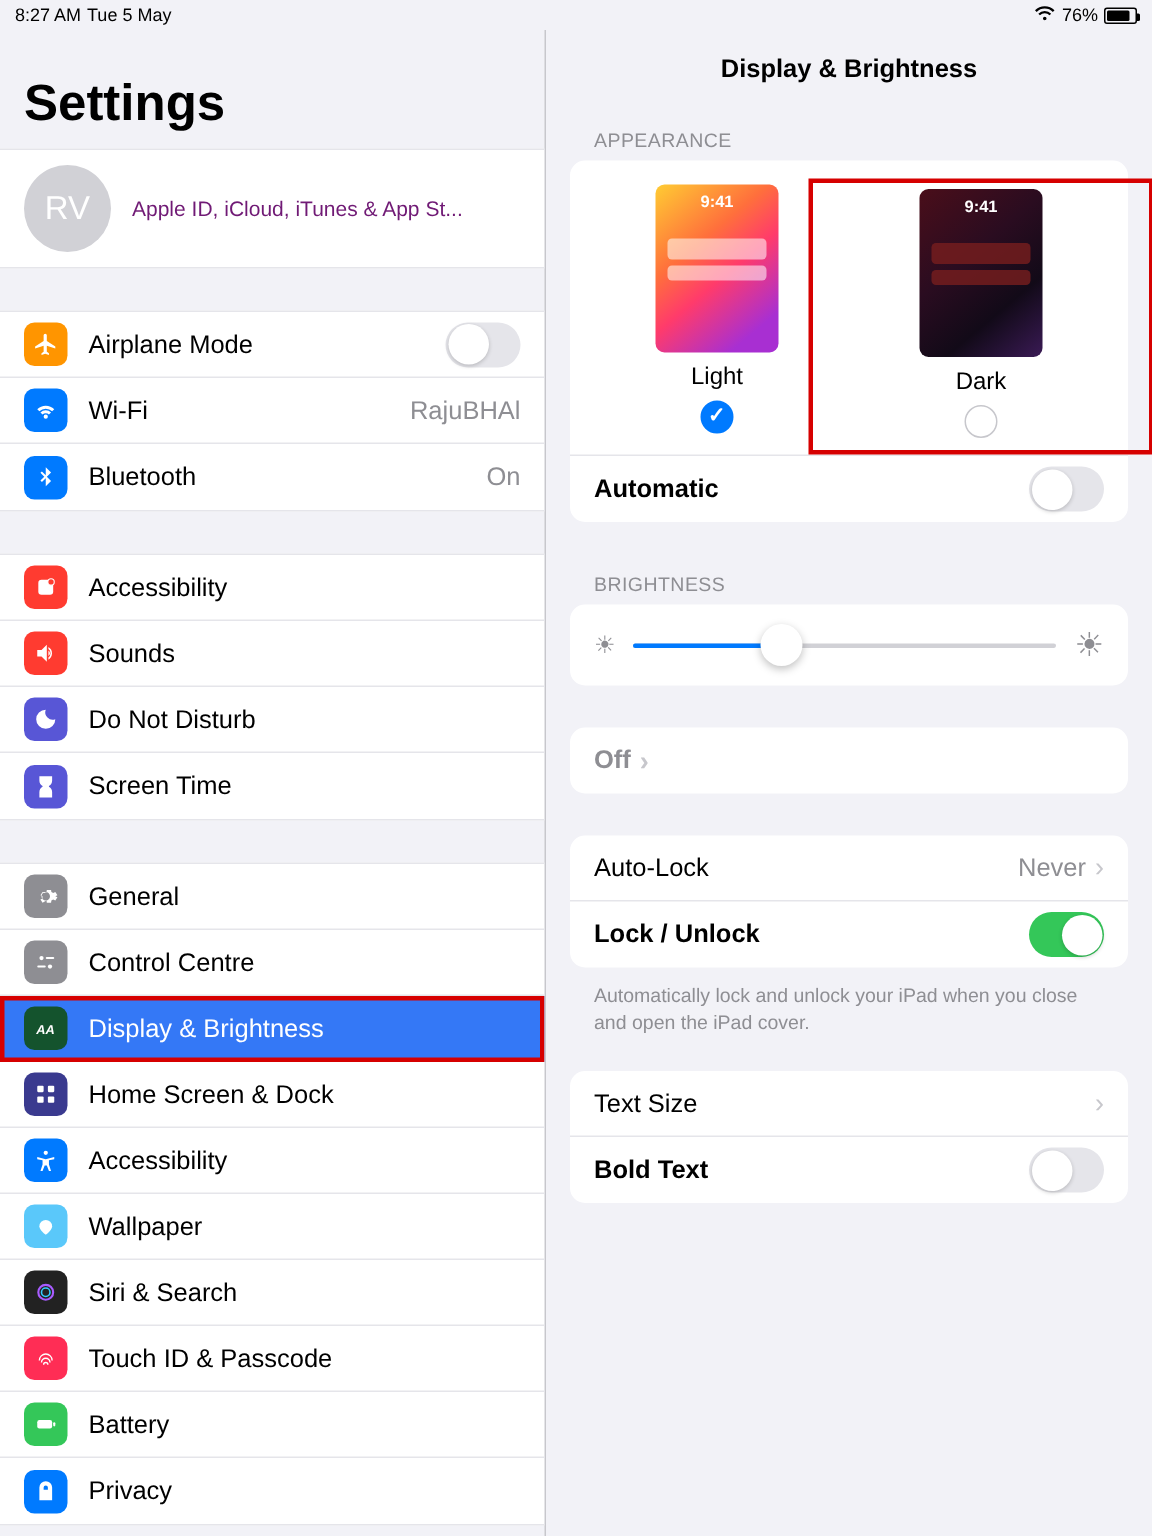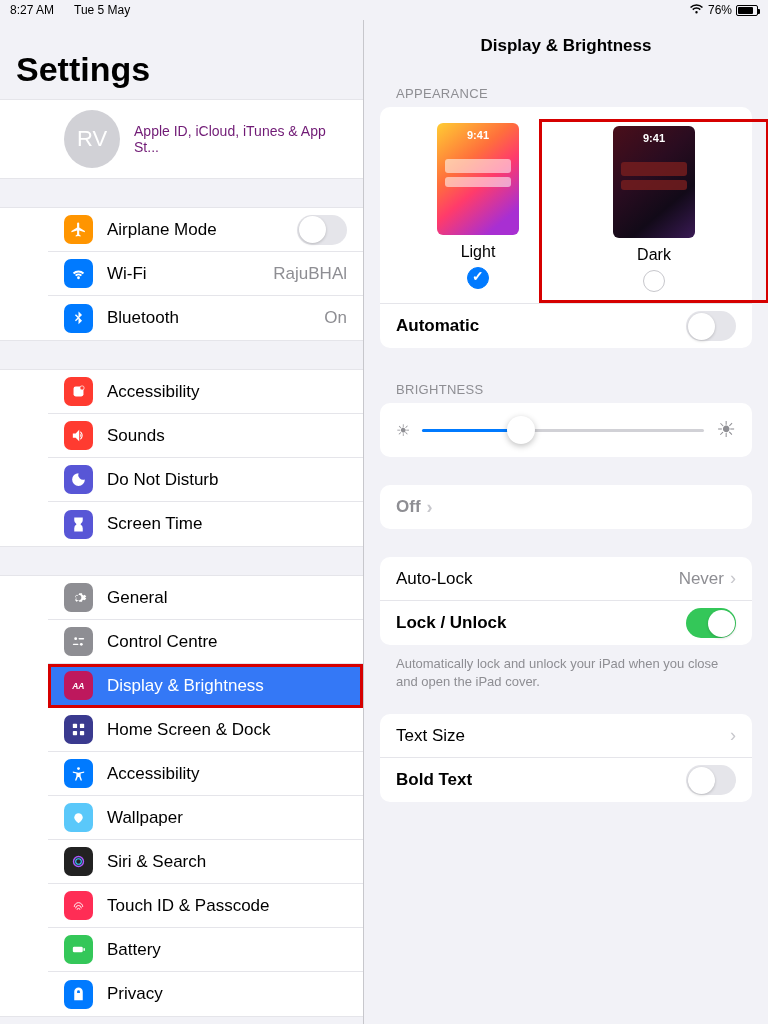--- a/index.html
+++ b/index.html
@@ -1,37 +1,37 @@
 <!DOCTYPE html>
 <html><head>
 <meta charset="utf-8">
 <style>
   * { box-sizing: border-box; -webkit-font-smoothing: antialiased; }
   html,body { margin:0; padding:0; font-family: -apple-system, "Helvetica Neue", Arial, sans-serif; background:#f2f2f7; color:#000; }
   body { width:768px; height:1024px; overflow:hidden; position:relative; }
 
   
   .status { height:20px; display:flex; align-items:center; justify-content:space-between; padding:0 10px; font-size:12px; font-weight:500; }
-  .status .left { display:flex; gap:20px;align-items:center; }
+  .status .left { display:flex; gap:4px;align-items:center; }
   .status .right { display:flex; align-items:center; gap:4px; }
   .wifi-icon, .battery-icon { display:inline-block; }
   .battery-icon { width:22px; height:11px; border:1px solid #000; border-radius:2px; position:relative; }
   .battery-icon::after { content:""; position:absolute; right:-3px; top:3px; width:2px; height:5px; background:#000; border-radius:0 1px 1px 0;}
   .battery-fill { position:absolute; left:1px; top:1px; bottom:1px; width:76%; background:#000; border-radius:1px; }
 
   .cols { display:flex; height:1004px; }
   .sidebar { width:364px; border-right:1px solid #c7c7cc; background:#f2f2f7; overflow-y:auto; }
   .main { flex:1; background:#f2f2f7; overflow-y:auto; }
 
   .title { font-size:34px; font-weight:700; padding:30px 16px 10px; }
 
   .card { background:#fff; }
   .row { display:flex; align-items:center; min-height:44px; border-bottom:1px solid #e5e5ea; padding:0 16px; }
   .row:last-child{ border-bottom:none;}
-  .group { margin-top:28px; border-top:1px solid #e5e5ea; border-bottom:1px solid #e5e5ea;padding-left:48px;}
+  .group { margin-top:28px; border-top:1px solid #e5e5ea; border-bottom:1px solid #e5e5ea;}
   .group.first{ margin-top:0;}
   .icon { width:29px; height:29px; border-radius:7px; margin-right:14px; display:flex; align-items:center; justify-content:center; color:#fff; flex:0 0 29px;}
   .label { flex:1; font-size:17px; }
   .value { color:#8e8e93; font-size:17px; }
   .chev { color:#c7c7cc; margin-left:6px; font-size:18px; }
 
   .avatar { width:58px; height:58px; border-radius:50%; background:#d1d1d6; color:#fff; font-size:22px; font-weight:500; display:flex; align-items:center; justify-content:center; margin-right:14px;}
   .acct-row { padding:10px 16px;}
   .acct-sub { font-size:14px; color:#701a75; }
 
@@ -71,21 +71,21 @@
   .slider-row { display:flex; align-items:center; padding:14px 16px; gap:12px;}
   .sun { color:#8e8e93; font-size:16px;}
   .sun.big{ font-size:22px;}
   .track { flex:1; height:3px; background:#d1d1d6; position:relative; border-radius:2px;}
   .track .fill{ position:absolute; left:0; top:0; bottom:0; width:35%; background:#007aff; border-radius:2px;}
   .track .thumb-dot{ position:absolute; left:35%; top:50%; width:28px; height:28px; border-radius:50%; background:#fff; transform:translate(-50%,-50%); box-shadow:0 2px 6px rgba(0,0,0,0.25);}
 
   
   .ic-orange{background:#ff9500;} .ic-blue{background:#007aff;} .ic-red{background:#ff3b30;}
   .ic-green{background:#34c759;} .ic-gray{background:#8e8e93;} .ic-purple{background:#5856d6;}
-  .ic-teal{background:#5ac8fa;} .ic-fp{background:#ff2d55;} .ic-blue2{background:#be185d;font-style:italic;}
+  .ic-teal{background:#5ac8fa;} .ic-fp{background:#ff2d55;} .ic-blue2{background:#14532d;font-style:italic;}
   .icon svg{width:17px;height:17px;}
 </style>
 </head>
 <body>
 
 <div class="status">
   <div class="left">
     <span>8:27 AM</span>
     <span>Tue 5 May</span>
   </div>

